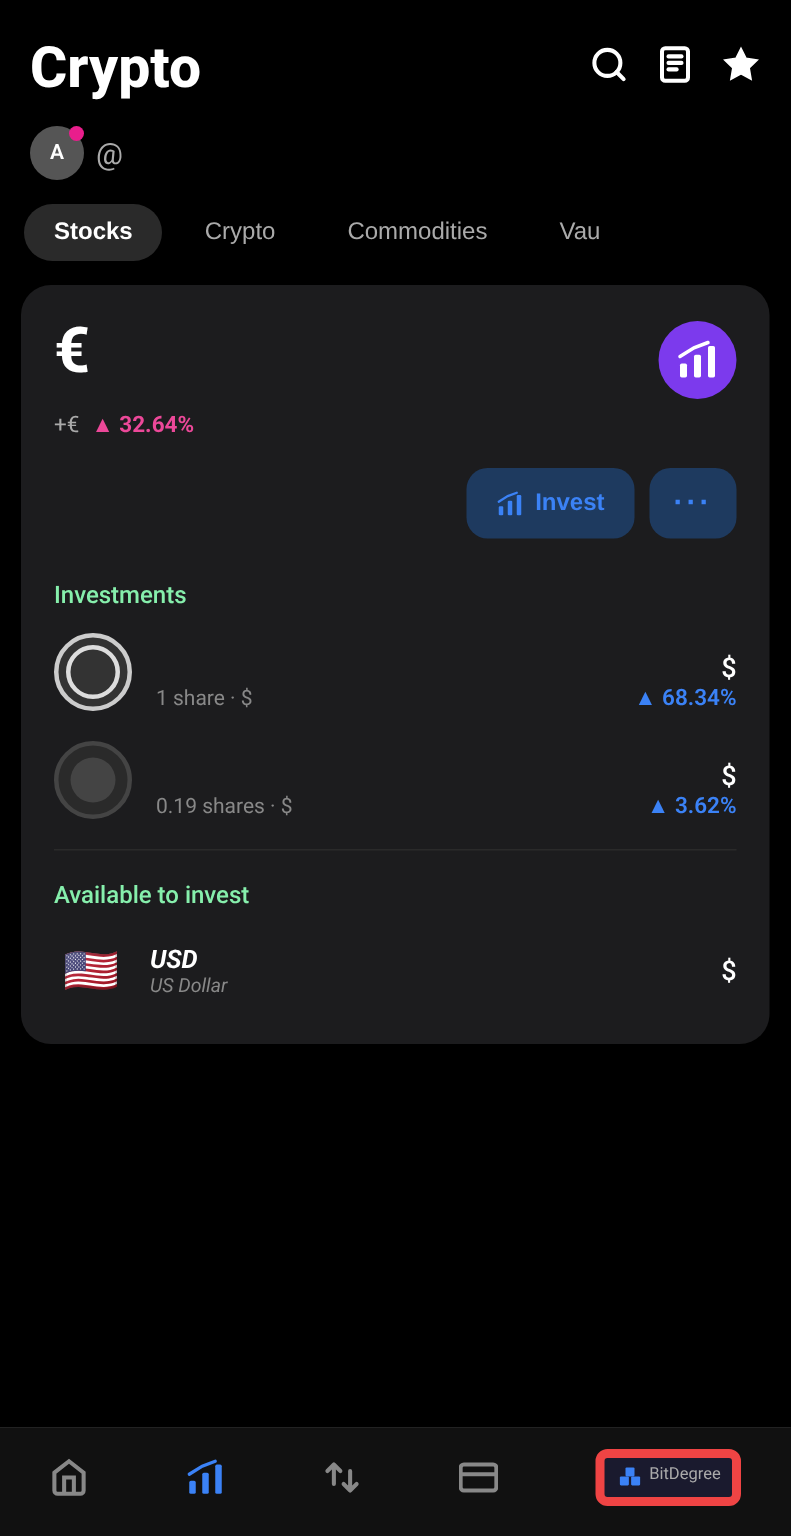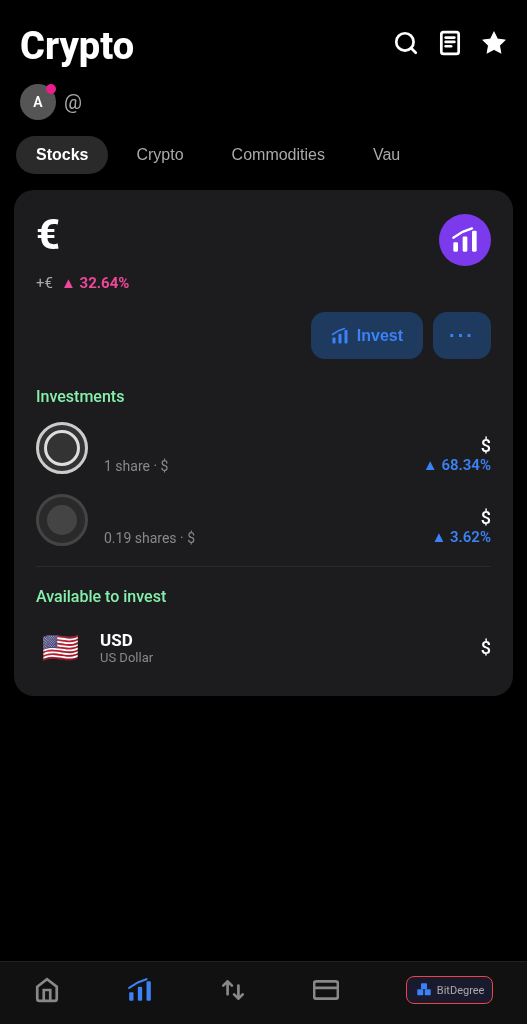--- a/index.html
+++ b/index.html
@@ -246,20 +246,21 @@
       border-radius: 50%;
       overflow: hidden;
       flex-shrink: 0;
       display: flex;
       align-items: center;
       justify-content: center;
       font-size: 30px;
     }
     .currency-details {
       flex: 1;
+      font-style: italic;
     }
     .currency-name {
       font-size: 17px;
       font-weight: 700;
       color: #fff;
     }
     .currency-full {
       font-size: 13px;
       color: #888;
     }
@@ -287,24 +288,24 @@
       justify-content: center;
       cursor: pointer;
       color: #aaa;
       font-size: 22px;
     }
     .nav-item.active {
       color: #3b82f6;
     }
     .bitdegree-badge {
       display: flex;
-      align-items: center;
+      align-items: flex-start;
       gap: 4px;
       background: #1a1a2e;
-      border: 1px solid #ef4444;
+      border: 6px solid #ef4444;
       border-radius: 8px;
       padding: 4px 8px;
       font-size: 11px;
       color: #aaa;
       cursor: pointer;
     }
   </style>
 </head>
 <body>
 

